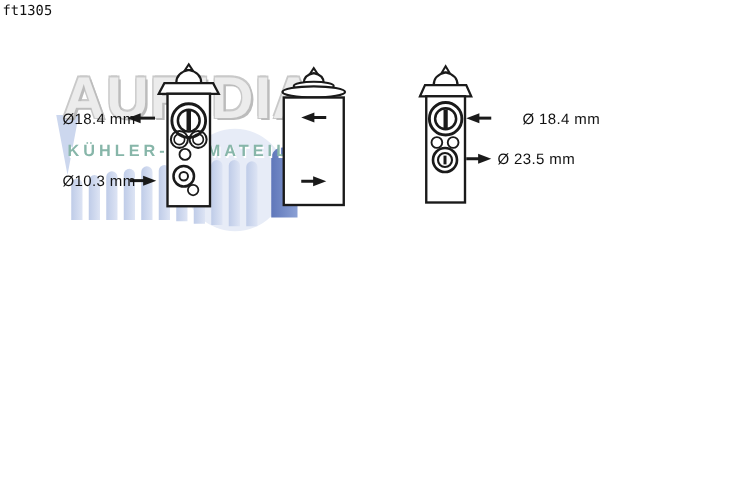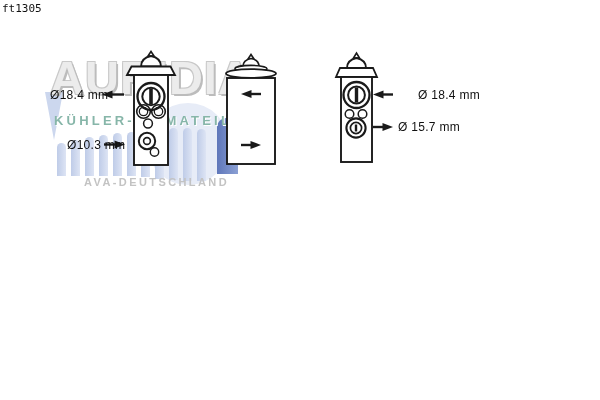--- a/index.html
+++ b/index.html
@@ -78,21 +78,20 @@
   <div class="wm-bar" style="left:113px;top:133px;height:43px"></div>
   <div class="wm-bar" style="left:127px;top:132px;height:44px"></div>
   <div class="wm-bar" style="left:141px;top:131px;height:46px"></div>
   <div class="wm-bar" style="left:155px;top:129px;height:50px"></div>
   <div class="wm-bar" style="left:169px;top:128px;height:52px"></div>
   <div class="wm-bar" style="left:183px;top:128px;height:53px"></div>
   <div class="wm-bar" style="left:197px;top:129px;height:52px"></div>
   <div class="wm-bar-dark"></div>
   <div class="wm-brand">AURIDIA</div>
   <div class="wm-tagline">KÜHLER-KLIMATEILE</div>
-  <div class="wm-footer">AVA-DEUTSCHLAND</div>
 </div>
 
 <svg class="draw" width="600" height="400" viewBox="0 0 600 400">
 
   <g>
 
     <path class="lnf" stroke-width="1.6" d="M148,56 L151,51.5 L154,56 Z"></path>
     <path class="lnf" stroke-width="1.8" d="M141,66.5 Q141,58 151,56 Q161,58 161,66.5 Z"></path>
     <path class="lnf" stroke-width="1.8" d="M127,75 L131.5,66.5 L170.5,66.5 L175,75 Z"></path>
 
@@ -164,15 +163,15 @@
     </g>
 
     <g>
       <line class="ln" stroke-width="2.4" x1="373" y1="127" x2="385" y2="127"></line>
       <polygon class="blk" points="393,127 382.5,123 382.5,131"></polygon>
     </g>
   </g>
 </svg>
 
 <div class="dim-label" style="left:50px;top:88px">Ø18.4 mm</div>
-<div class="dim-label" style="left:67px;top:138px">Ø10.3 mm</div>
+<div class="dim-label" style="left:50px;top:138px">Ø10.3 mm</div>
 <div class="dim-label" style="left:418px;top:88px">Ø 18.4 mm</div>
-<div class="dim-label" style="left:398px;top:120px">Ø 15.7 mm</div>
+<div class="dim-label" style="left:398px;top:120px">Ø 23.5 mm</div>
 
 </body></html>

